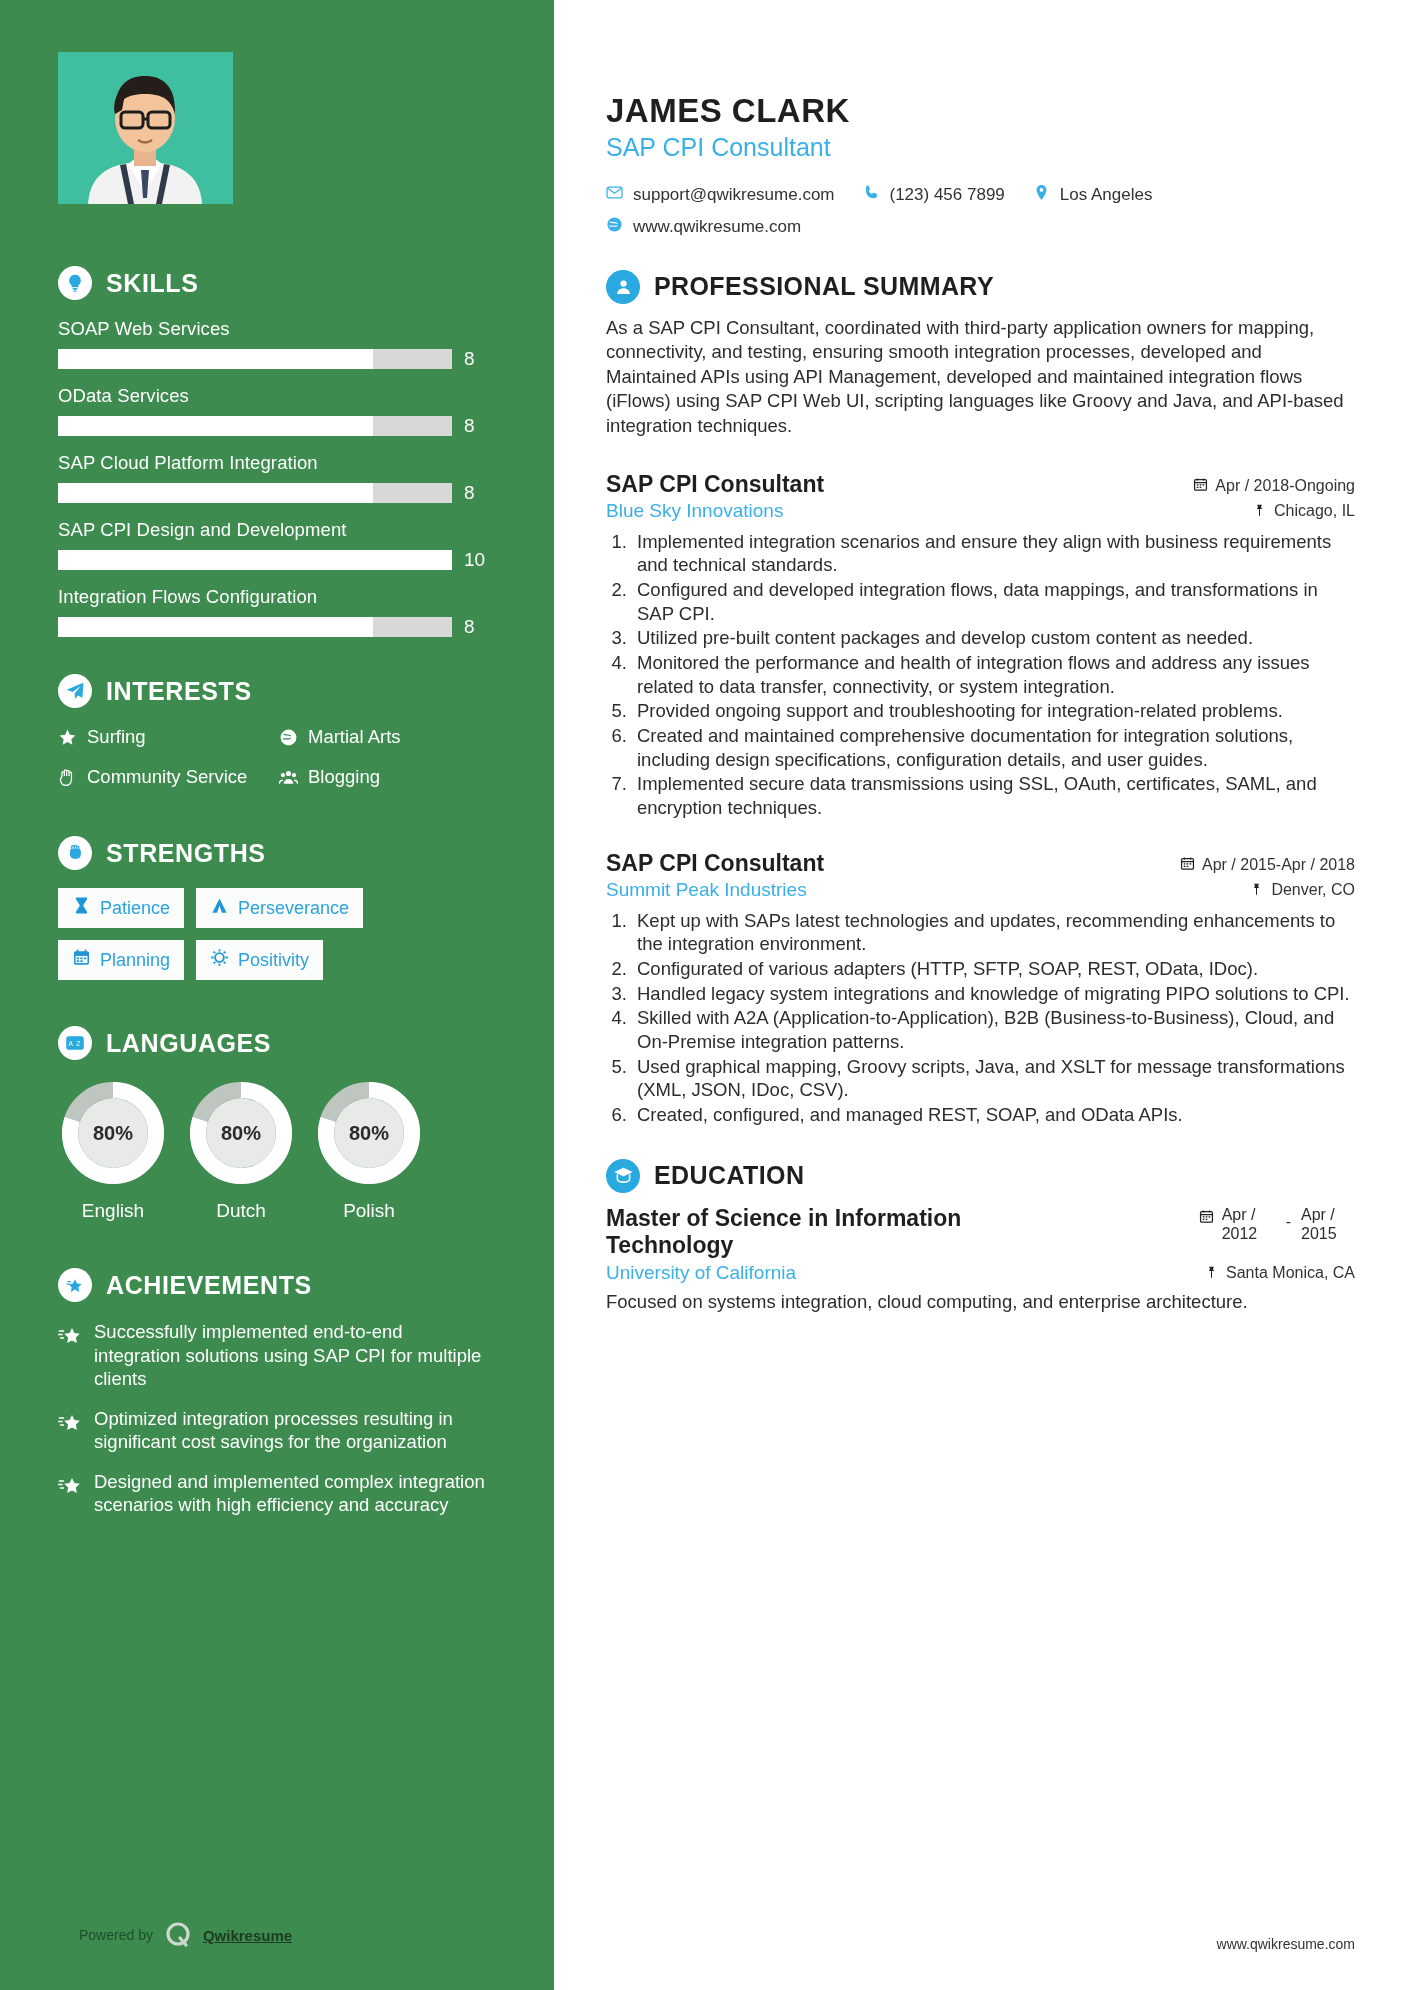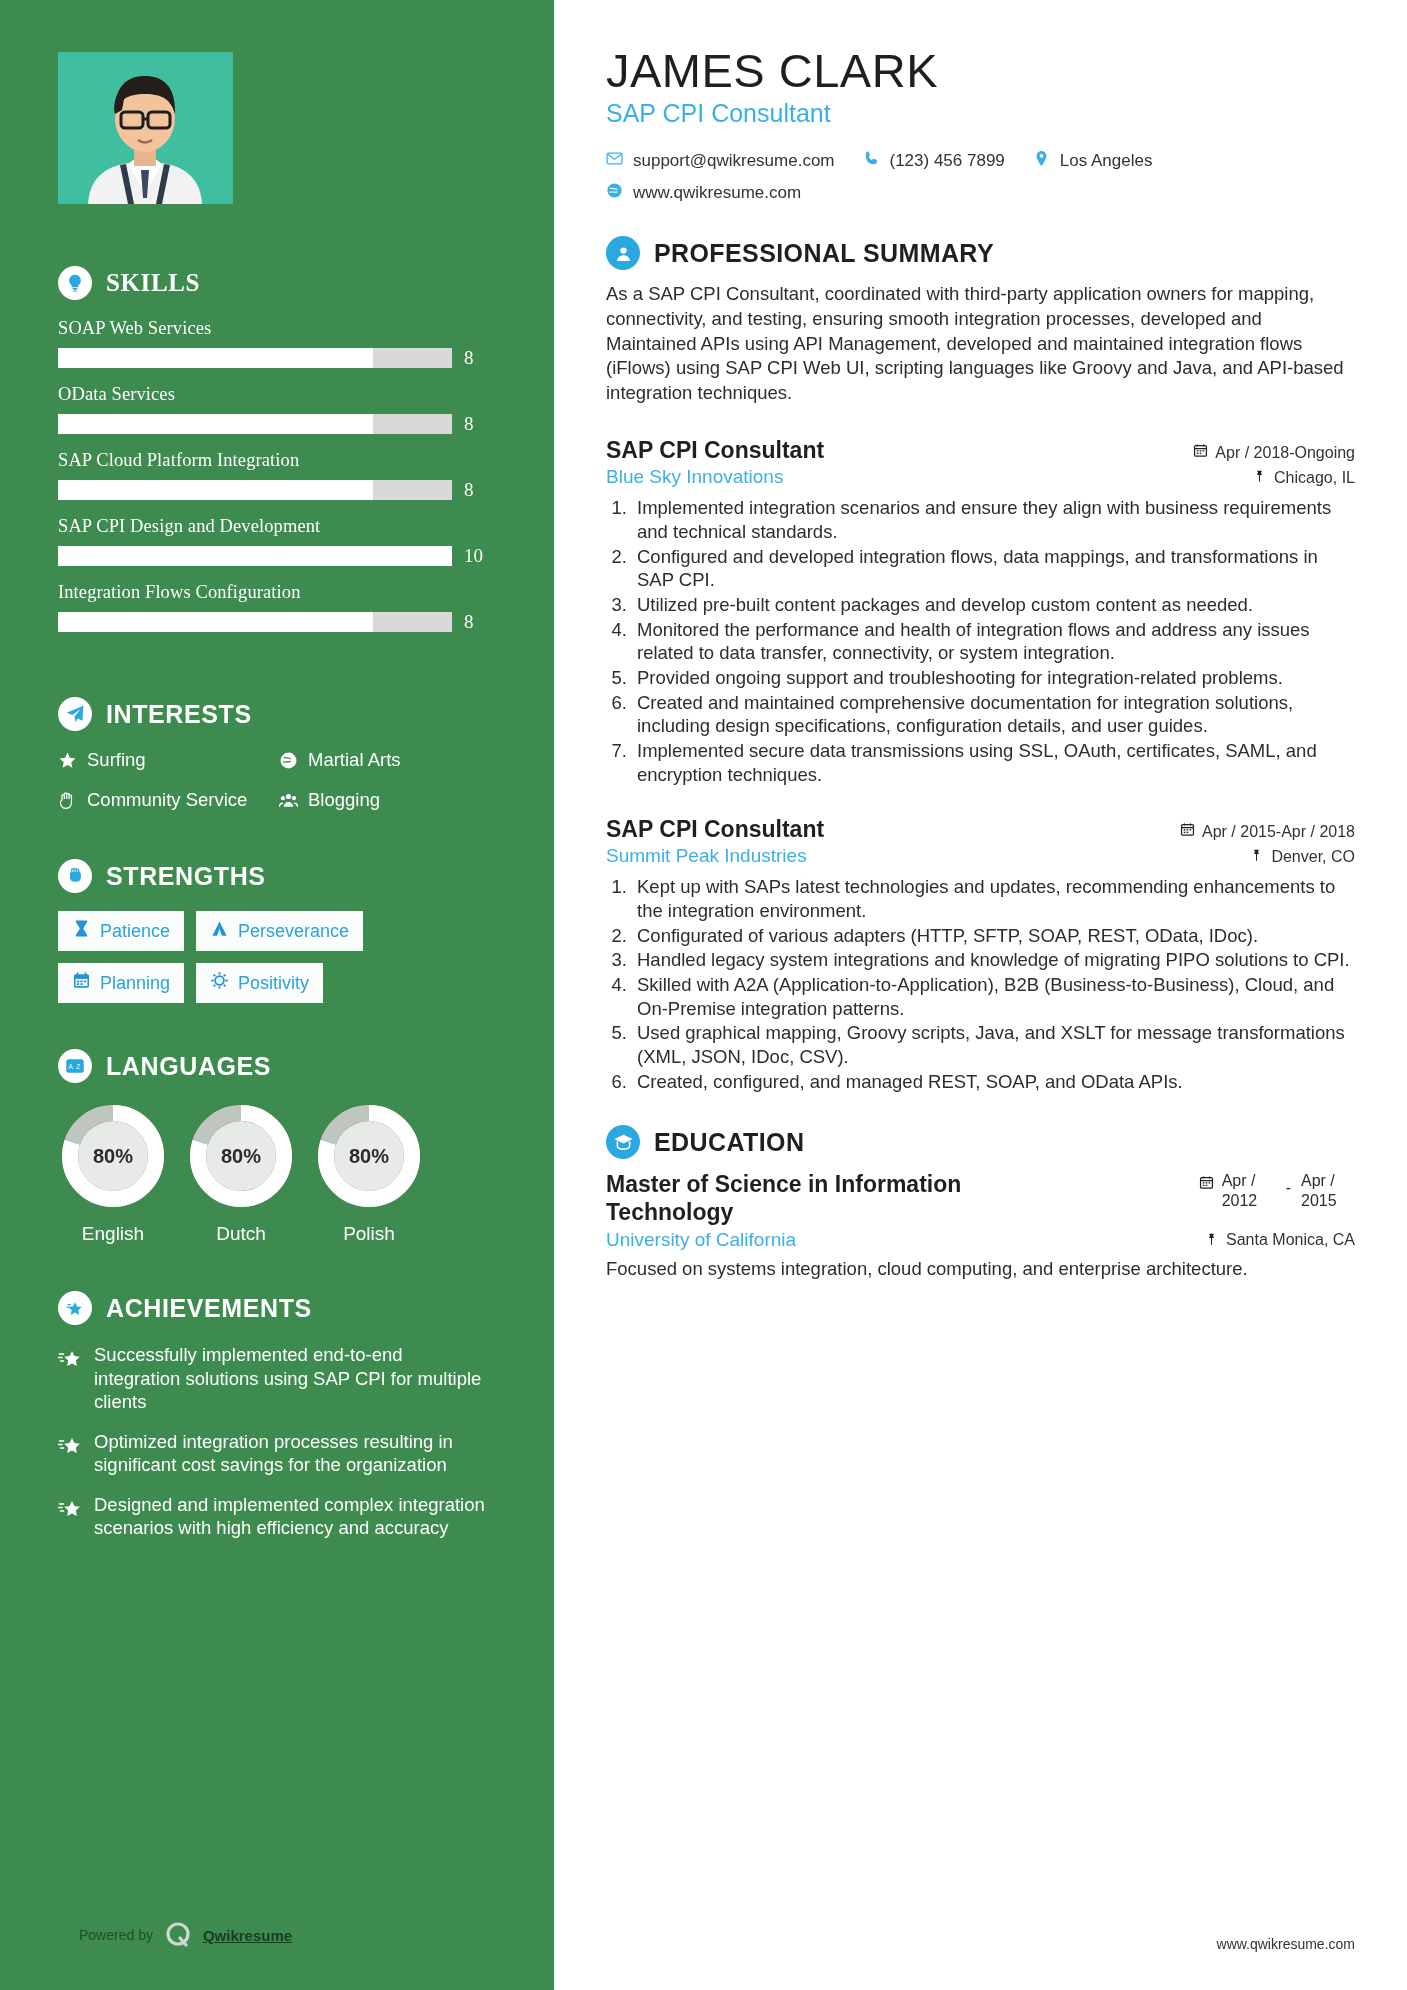--- a/index.html
+++ b/index.html
@@ -35,21 +35,21 @@
     width:34px; height:34px; border-radius:50%;
     background:#ffffff; display:flex; align-items:center; justify-content:center;
     flex:0 0 34px;
   }
   .sec-icon svg { width:20px; height:20px; display:block; }
   .sec-title {
     font-size:25px; font-weight:bold; letter-spacing:.6px; color:#ffffff;
   }
 
   
-  .skills { margin-bottom:64px;font-family:Liberation Serif, serif; }
+  .skills { margin-bottom:36px; }
   .skill { margin-bottom:15px; }
   .skill-name { font-size:18.5px; margin-bottom:8px; font-weight:400; letter-spacing:.1px; }
   .skill-row { display:flex; align-items:center; gap:12px; }
   .bar {
     height:20px; background:#d8d8d8; flex:1 1 auto; position:relative;
   }
   .bar-fill { position:absolute; left:0; top:0; bottom:0; background:#ffffff; }
   .skill-val { font-size:19px; width:30px; }
 
   
@@ -92,22 +92,23 @@
   .powered-label { font-size:14px; color:#1d4f2a; }
   .powered-logo { width:30px; height:30px; }
   .powered-name { font-size:15px; color:#1d3a22; text-decoration:underline; font-weight:bold; }
 
   
   .main {
     flex:1 1 auto; padding:46px 52px 0 52px; position:relative;
     color:#2d2d2d;
   }
   .name {
-    font-size:47px; font-weight:normal; letter-spacing:.5px; color:#1f1f1f;
+    font-size:33px; font-weight:bold; letter-spacing:.5px; color:#1f1f1f;
     line-height:1.05;
+    margin-top:48px;
   }
   .role { font-size:25px; color:#3ab0e8; margin-top:4px; font-weight:400; }
 
   .contacts { margin-top:22px; }
   .contact-row { display:flex; align-items:center; flex-wrap:wrap; margin-bottom:10px; }
   .contact { display:flex; align-items:center; gap:10px; margin-right:28px; font-size:17px; color:#333; }
   .contact svg { width:17px; height:17px; flex:0 0 17px; fill:#3ab0e8; }
 
   .m-sec { margin-top:32px; }
   .m-head { display:flex; align-items:center; gap:14px; margin-bottom:12px; }

